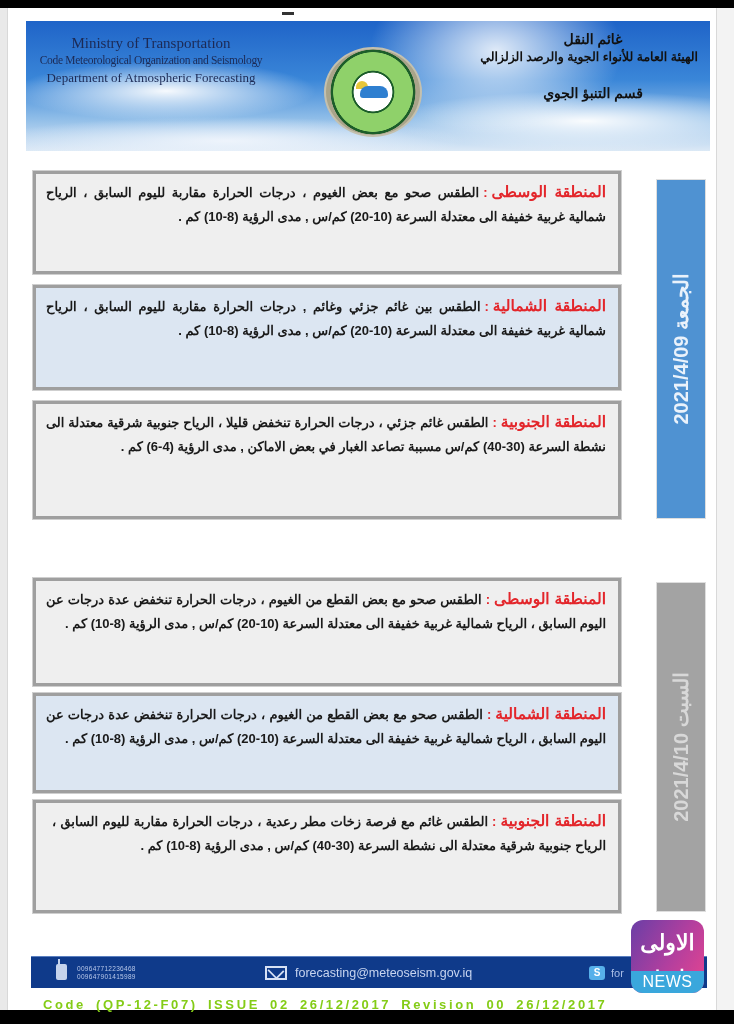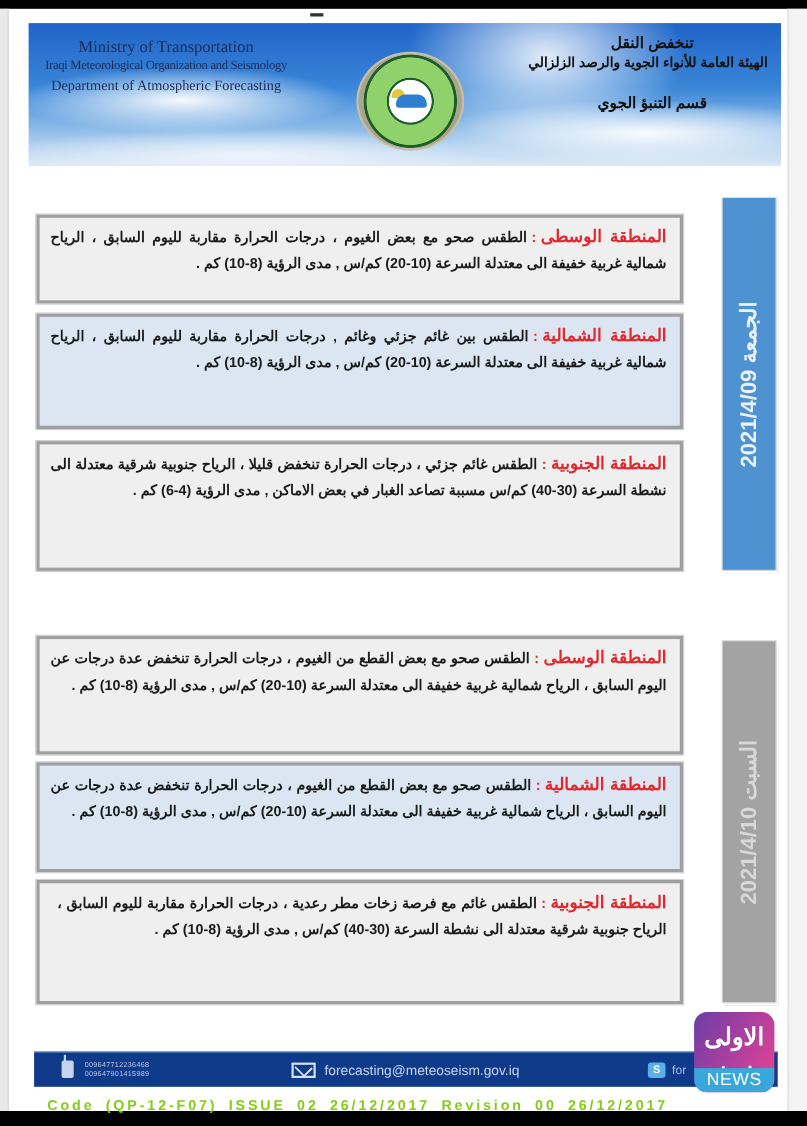--- a/index.html
+++ b/index.html
@@ -103,36 +103,36 @@
 <body>
 
 <div class="page">
   <div class="page-left-edge"></div>
   <div class="page-right-edge"></div>
   <div class="top-mark"></div>
 
   <div class="banner">
     <div class="banner-en">
       <div class="l1">Ministry of Transportation</div>
-      <div class="l2">Iraqi Meteorological Organization and Seismology</div>
+      <div class="l2">Code Meteorological Organization and Seismology</div>
       <div class="l3">Department of Atmospheric Forecasting</div>
     </div>
     <div class="logo">
       <div class="logo-sun"></div>
       <div class="logo-cloud"></div>
     </div>
     <div class="banner-ar">
-      <div class="l1">تنخفض النقل</div>
+      <div class="l1">غائم النقل</div>
       <div class="l2">الهيئة العامة للأنواء الجوية والرصد الزلزالي</div>
       <div class="l3">قسم التنبؤ الجوي</div>
     </div>
   </div>
 
   <div class="day day1">
-    <div class="box gray" style="top:0;height:81px;margin-top:24px;">
+    <div class="box gray" style="top:0;height:103px;">
       <span class="region">المنطقة الوسطى</span><span class="colon">:</span><span>الطقس صحو مع بعض الغيوم ، درجات الحرارة مقاربة لليوم السابق ، الرياح شمالية غربية خفيفة الى معتدلة السرعة (10-20) كم/س , مدى الرؤية (8-10) كم .</span>
     </div>
     <div class="box blue" style="top:114px;height:105px;">
       <span class="region">المنطقة الشمالية</span><span class="colon">:</span><span>الطقس بين غائم جزئي وغائم , درجات الحرارة مقاربة لليوم السابق ، الرياح شمالية غربية خفيفة الى معتدلة السرعة (10-20) كم/س , مدى الرؤية (8-10) كم .</span>
     </div>
     <div class="box gray" style="top:230px;height:118px;">
       <span class="region">المنطقة الجنوبية</span><span class="colon">:</span><span>الطقس غائم جزئي ، درجات الحرارة تنخفض قليلا ، الرياح جنوبية شرقية معتدلة الى نشطة السرعة (30-40) كم/س مسببة تصاعد الغبار في بعض الاماكن , مدى الرؤية (4-6) كم .</span>
     </div>
     <div class="datebar blue" style="top:8px;height:340px;">
       <span class="datebar-text">الجمعة 2021/4/09</span>

